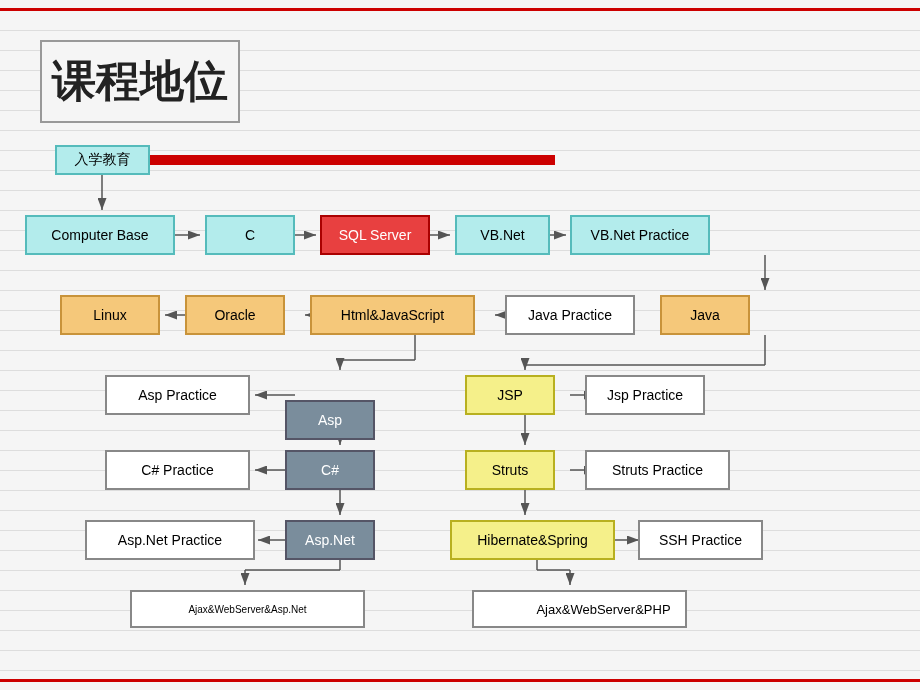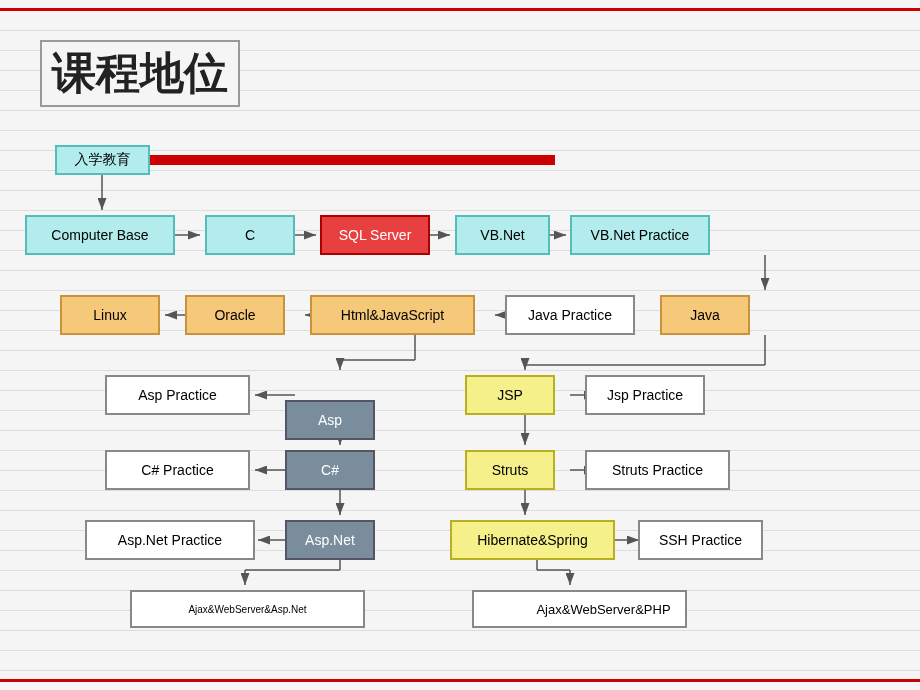--- a/index.html
+++ b/index.html
@@ -54,21 +54,21 @@
     
     .title {
       position: absolute;
       top: 40px;
       left: 40px;
       font-size: 44px;
       font-weight: bold;
       color: #222;
       font-family: 'SimSun', 'STSong', serif;
       border: 2px solid #999;
-      padding: 2px 10px;
+      padding: 10px 10px;
       background: #f5f5f5;
     }
 
     
     .red-accent {
       position: absolute;
       top: 155px;
       left: 65px;
       width: 490px;
       height: 10px;

